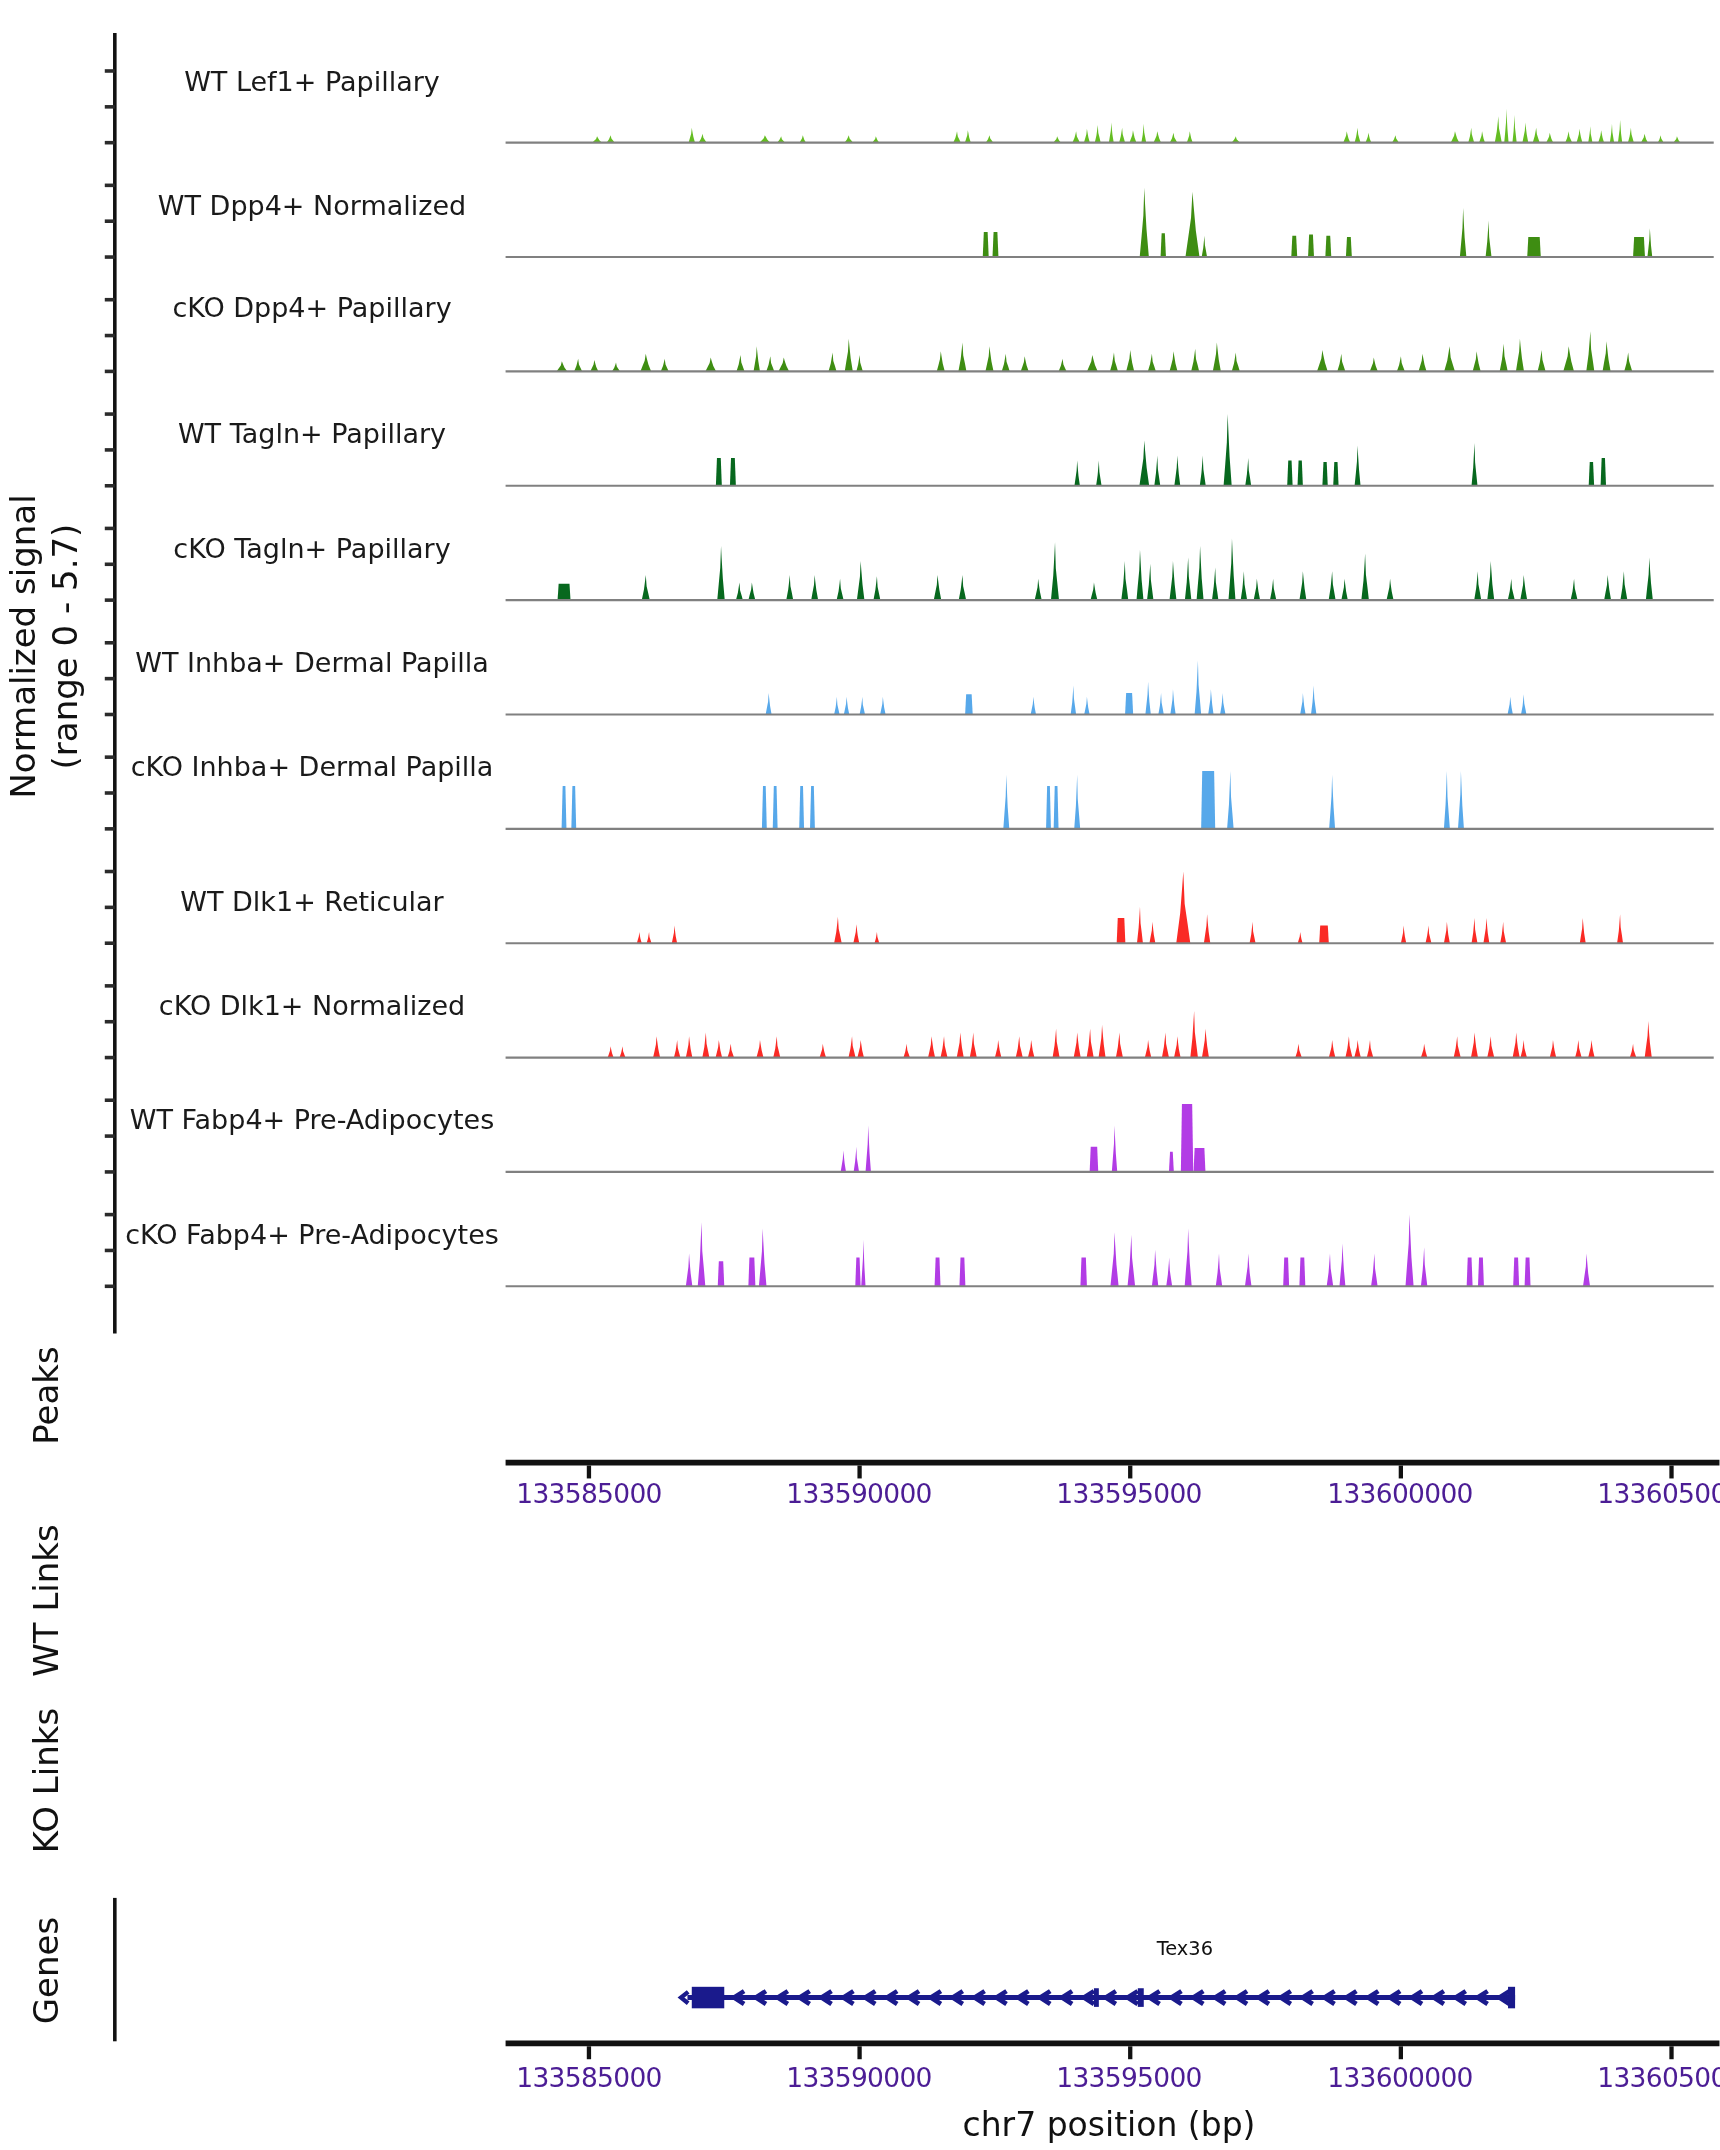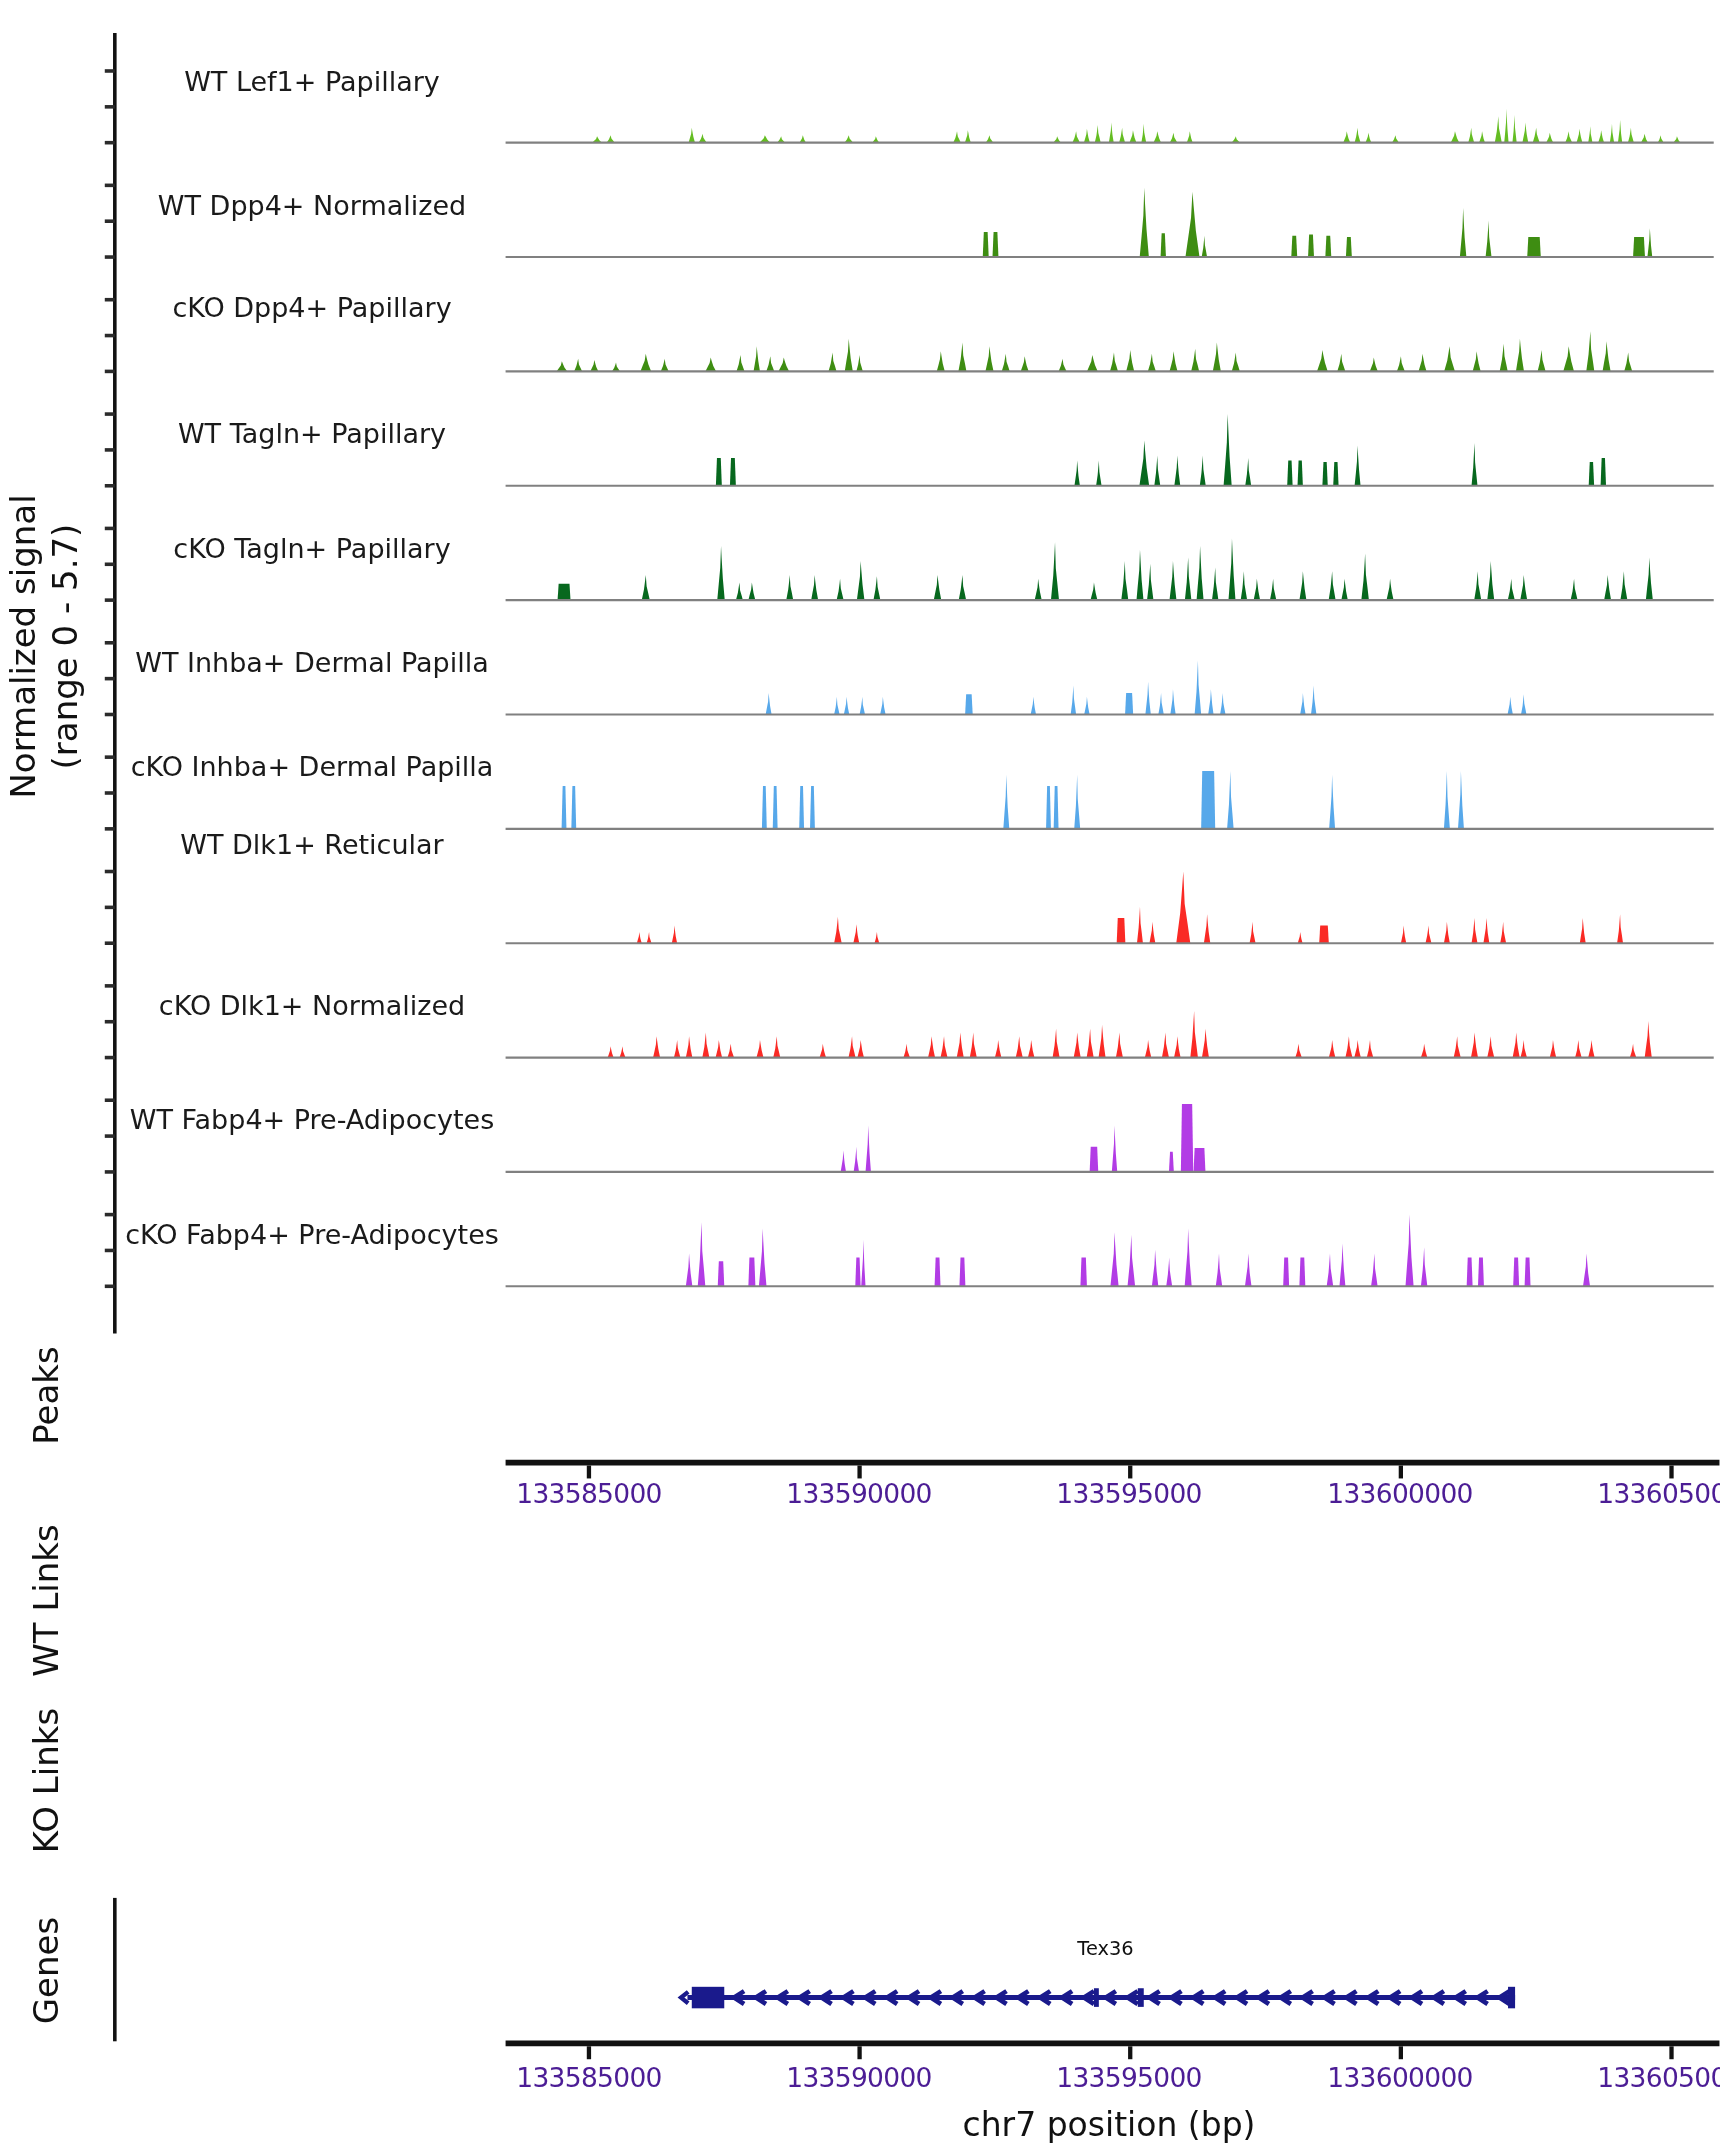--- a/index.html
+++ b/index.html
@@ -6,21 +6,21 @@
   #fig{position:relative;width:1721px;height:2151px;overflow:hidden;background:#fff;
        font-family:"DejaVu Sans","Liberation Sans",sans-serif;}
   #plot{position:absolute;left:0;top:0;}
   .lbl{position:absolute;color:#111;}
   .track-label{width:444px;left:90px;text-align:center;font-size:27px;line-height:33px;color:#1a1a1a;}
   .rot{transform:rotate(-90deg);text-align:center;color:#111;}
   .ylab{left:-530px;top:605px;width:1147px;height:83px;font-size:34px;line-height:42px;}
   .sec{width:430px;height:43px;font-size:34px;line-height:43px;}
   .ticklab{width:244px;text-align:center;font-size:26.5px;letter-spacing:-0.7px;color:#4c1d95;line-height:32px;}
   .xlab{width:1434px;left:392px;text-align:center;font-size:33px;color:#111;}
-  .genename{width:215px;left:998px;top:1937px;text-align:center;font-size:19.4px;color:#111;}
+  .genename{width:215px;left:998px;top:1937px;text-align:right;font-size:19.4px;color:#111;}
 </style>
 </head>
 <body>
 
 <div id="fig">
   <svg id="plot" width="1721" height="2151" viewBox="0 0 2400 3000">
       <line x1="160" y1="46" x2="160" y2="1860" stroke="#111111" stroke-width="5"></line>
       <line x1="146" y1="199" x2="160" y2="199" stroke="#2b2b2b" stroke-width="5"></line>
       <line x1="146" y1="149" x2="160" y2="149" stroke="#2b2b2b" stroke-width="5"></line>
       <line x1="146" y1="99" x2="160" y2="99" stroke="#2b2b2b" stroke-width="5"></line>
@@ -429,21 +429,21 @@
     <div>(range 0 - 5.7)</div>
   </div>
 
   <div class="lbl track-label" style="top:65px">WT Lef1+ Papillary</div>
   <div class="lbl track-label" style="top:189px">WT Dpp4+ Normalized</div>
   <div class="lbl track-label" style="top:291px">cKO Dpp4+ Papillary</div>
   <div class="lbl track-label" style="top:417px">WT Tagln+ Papillary</div>
   <div class="lbl track-label" style="top:532px">cKO Tagln+ Papillary</div>
   <div class="lbl track-label" style="top:646px">WT Inhba+ Dermal Papilla</div>
   <div class="lbl track-label" style="top:750px">cKO Inhba+ Dermal Papilla</div>
-  <div class="lbl track-label" style="top:828px">WT Dlk1+ Reticular</div>
+  <div class="lbl track-label" style="top:885px">WT Dlk1+ Reticular</div>
   <div class="lbl track-label" style="top:989px">cKO Dlk1+ Normalized</div>
   <div class="lbl track-label" style="top:1103px">WT Fabp4+ Pre-Adipocytes</div>
   <div class="lbl track-label" style="top:1218px">cKO Fabp4+ Pre-Adipocytes</div>
 
   <div class="lbl rot sec" style="left:-169px;top:1374px">Peaks</div>
   <div class="lbl rot sec" style="left:-169px;top:1579px">WT Links</div>
   <div class="lbl rot sec" style="left:-169px;top:1759px">KO Links</div>
   <div class="lbl rot sec" style="left:-169px;top:1949px">Genes</div>
 
   <div class="lbl ticklab" style="left:467px;top:1478px">133585000</div>

